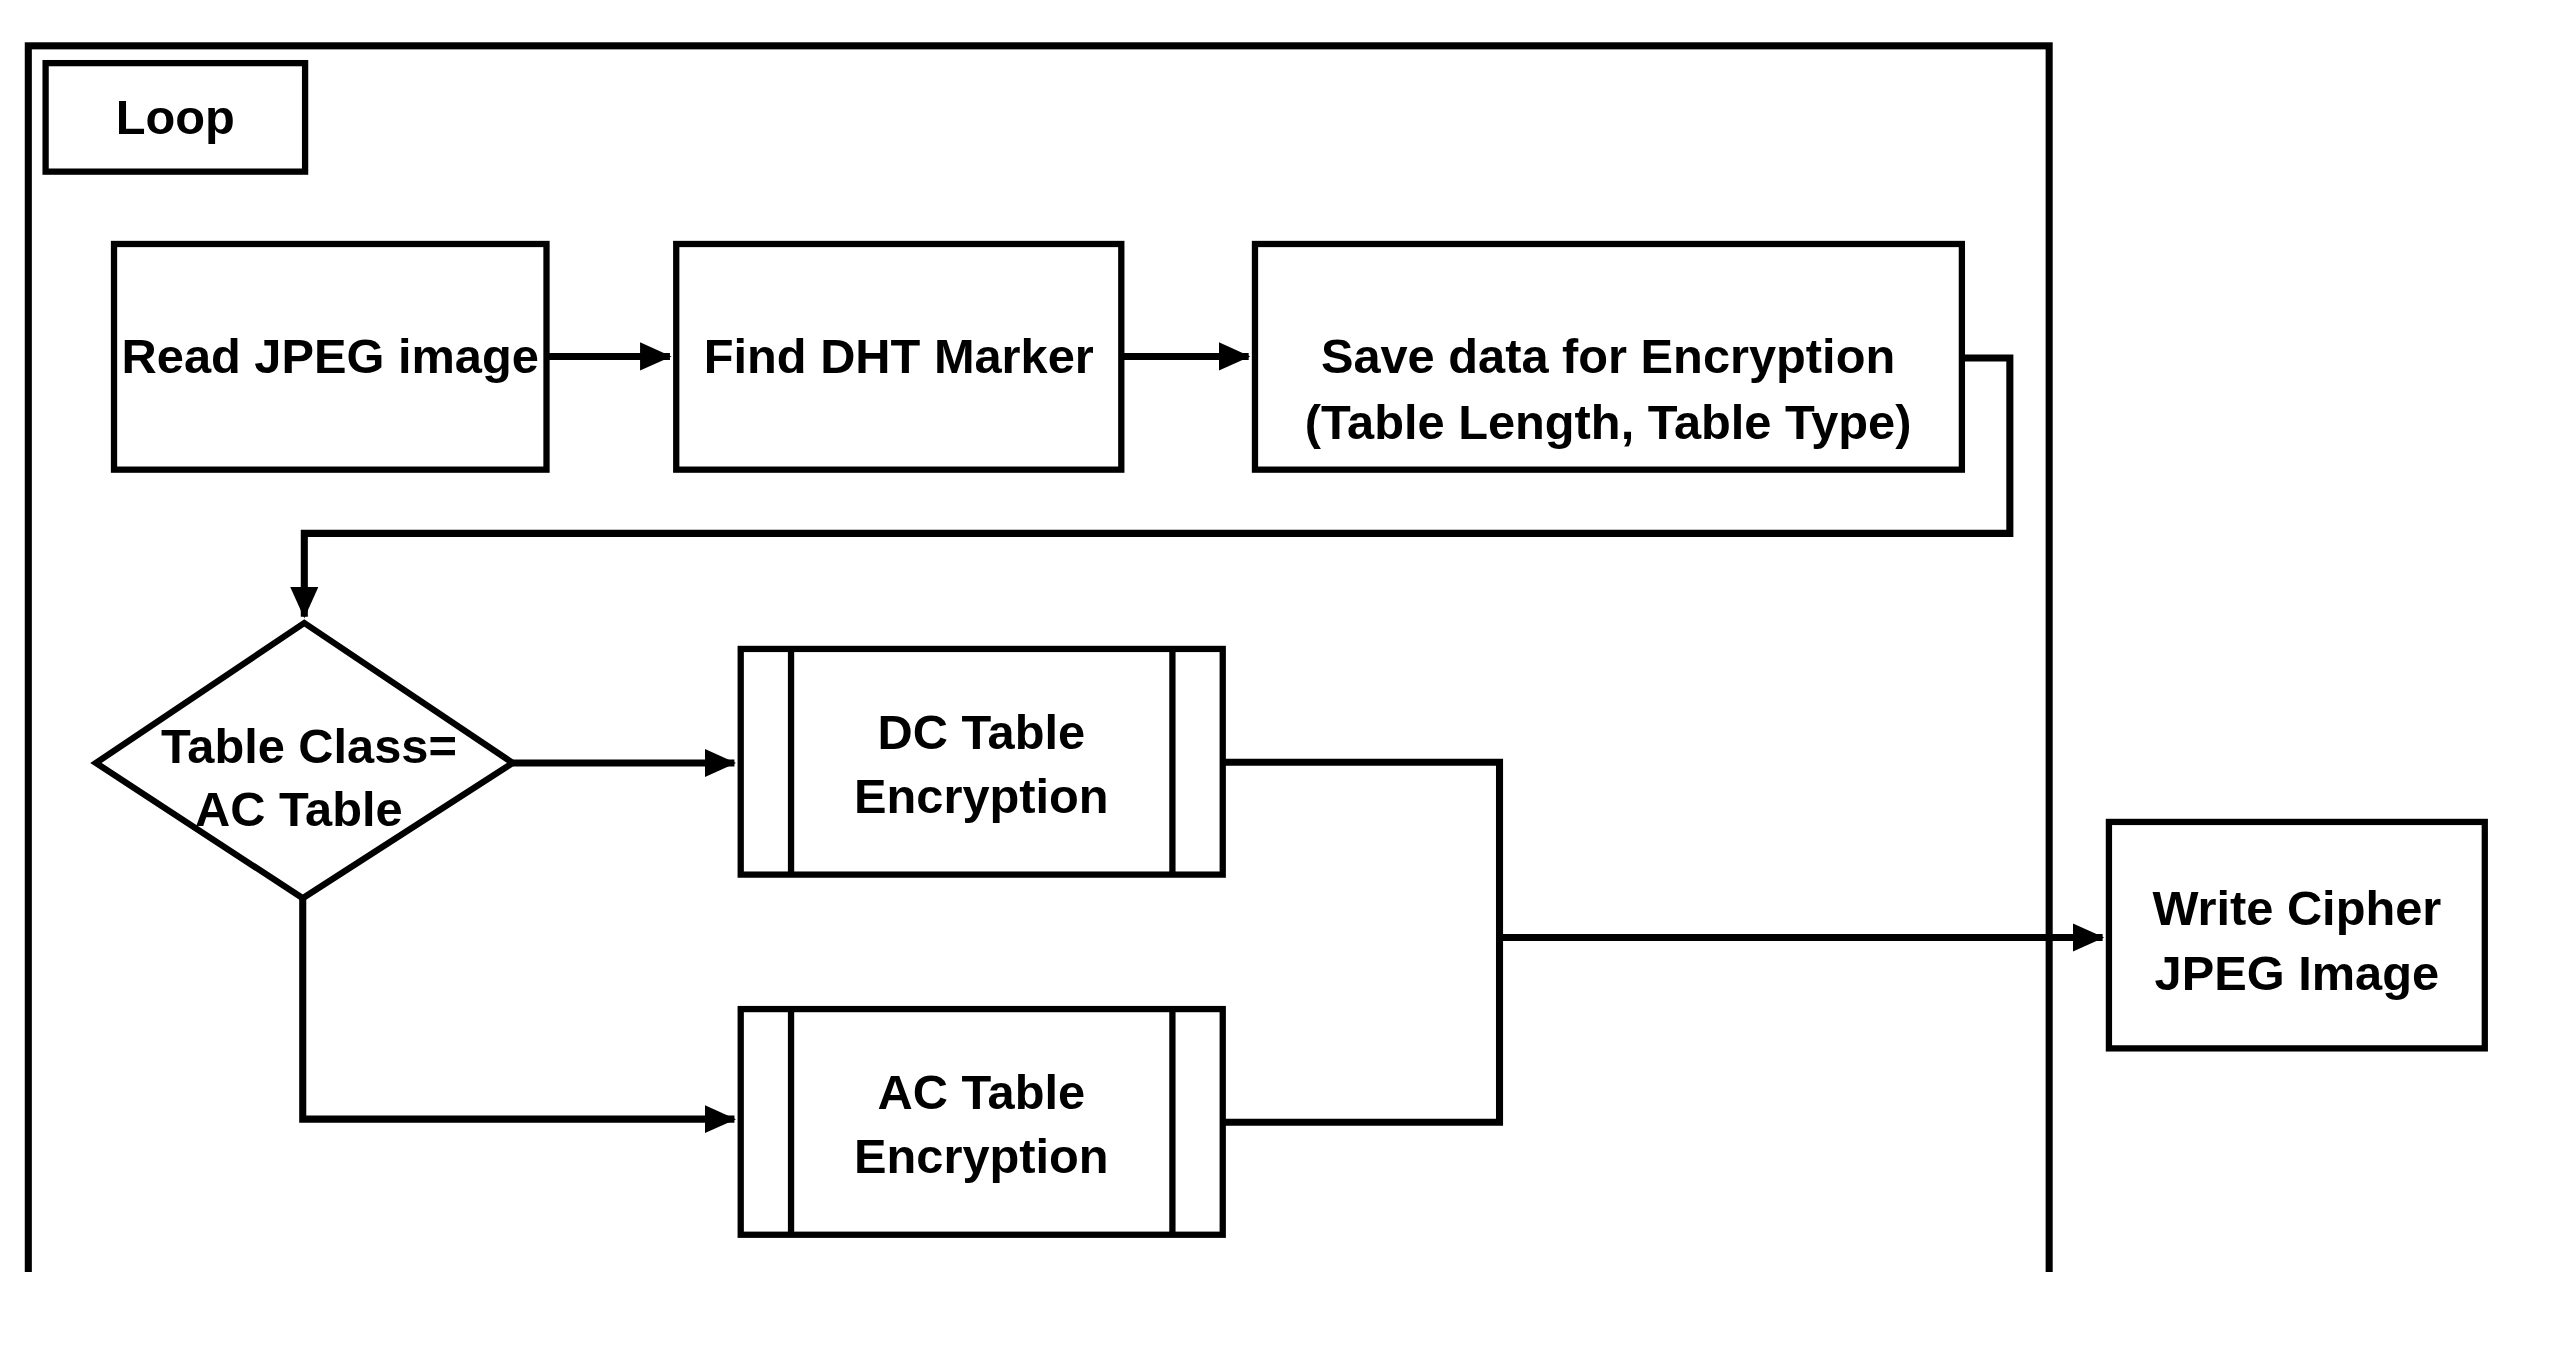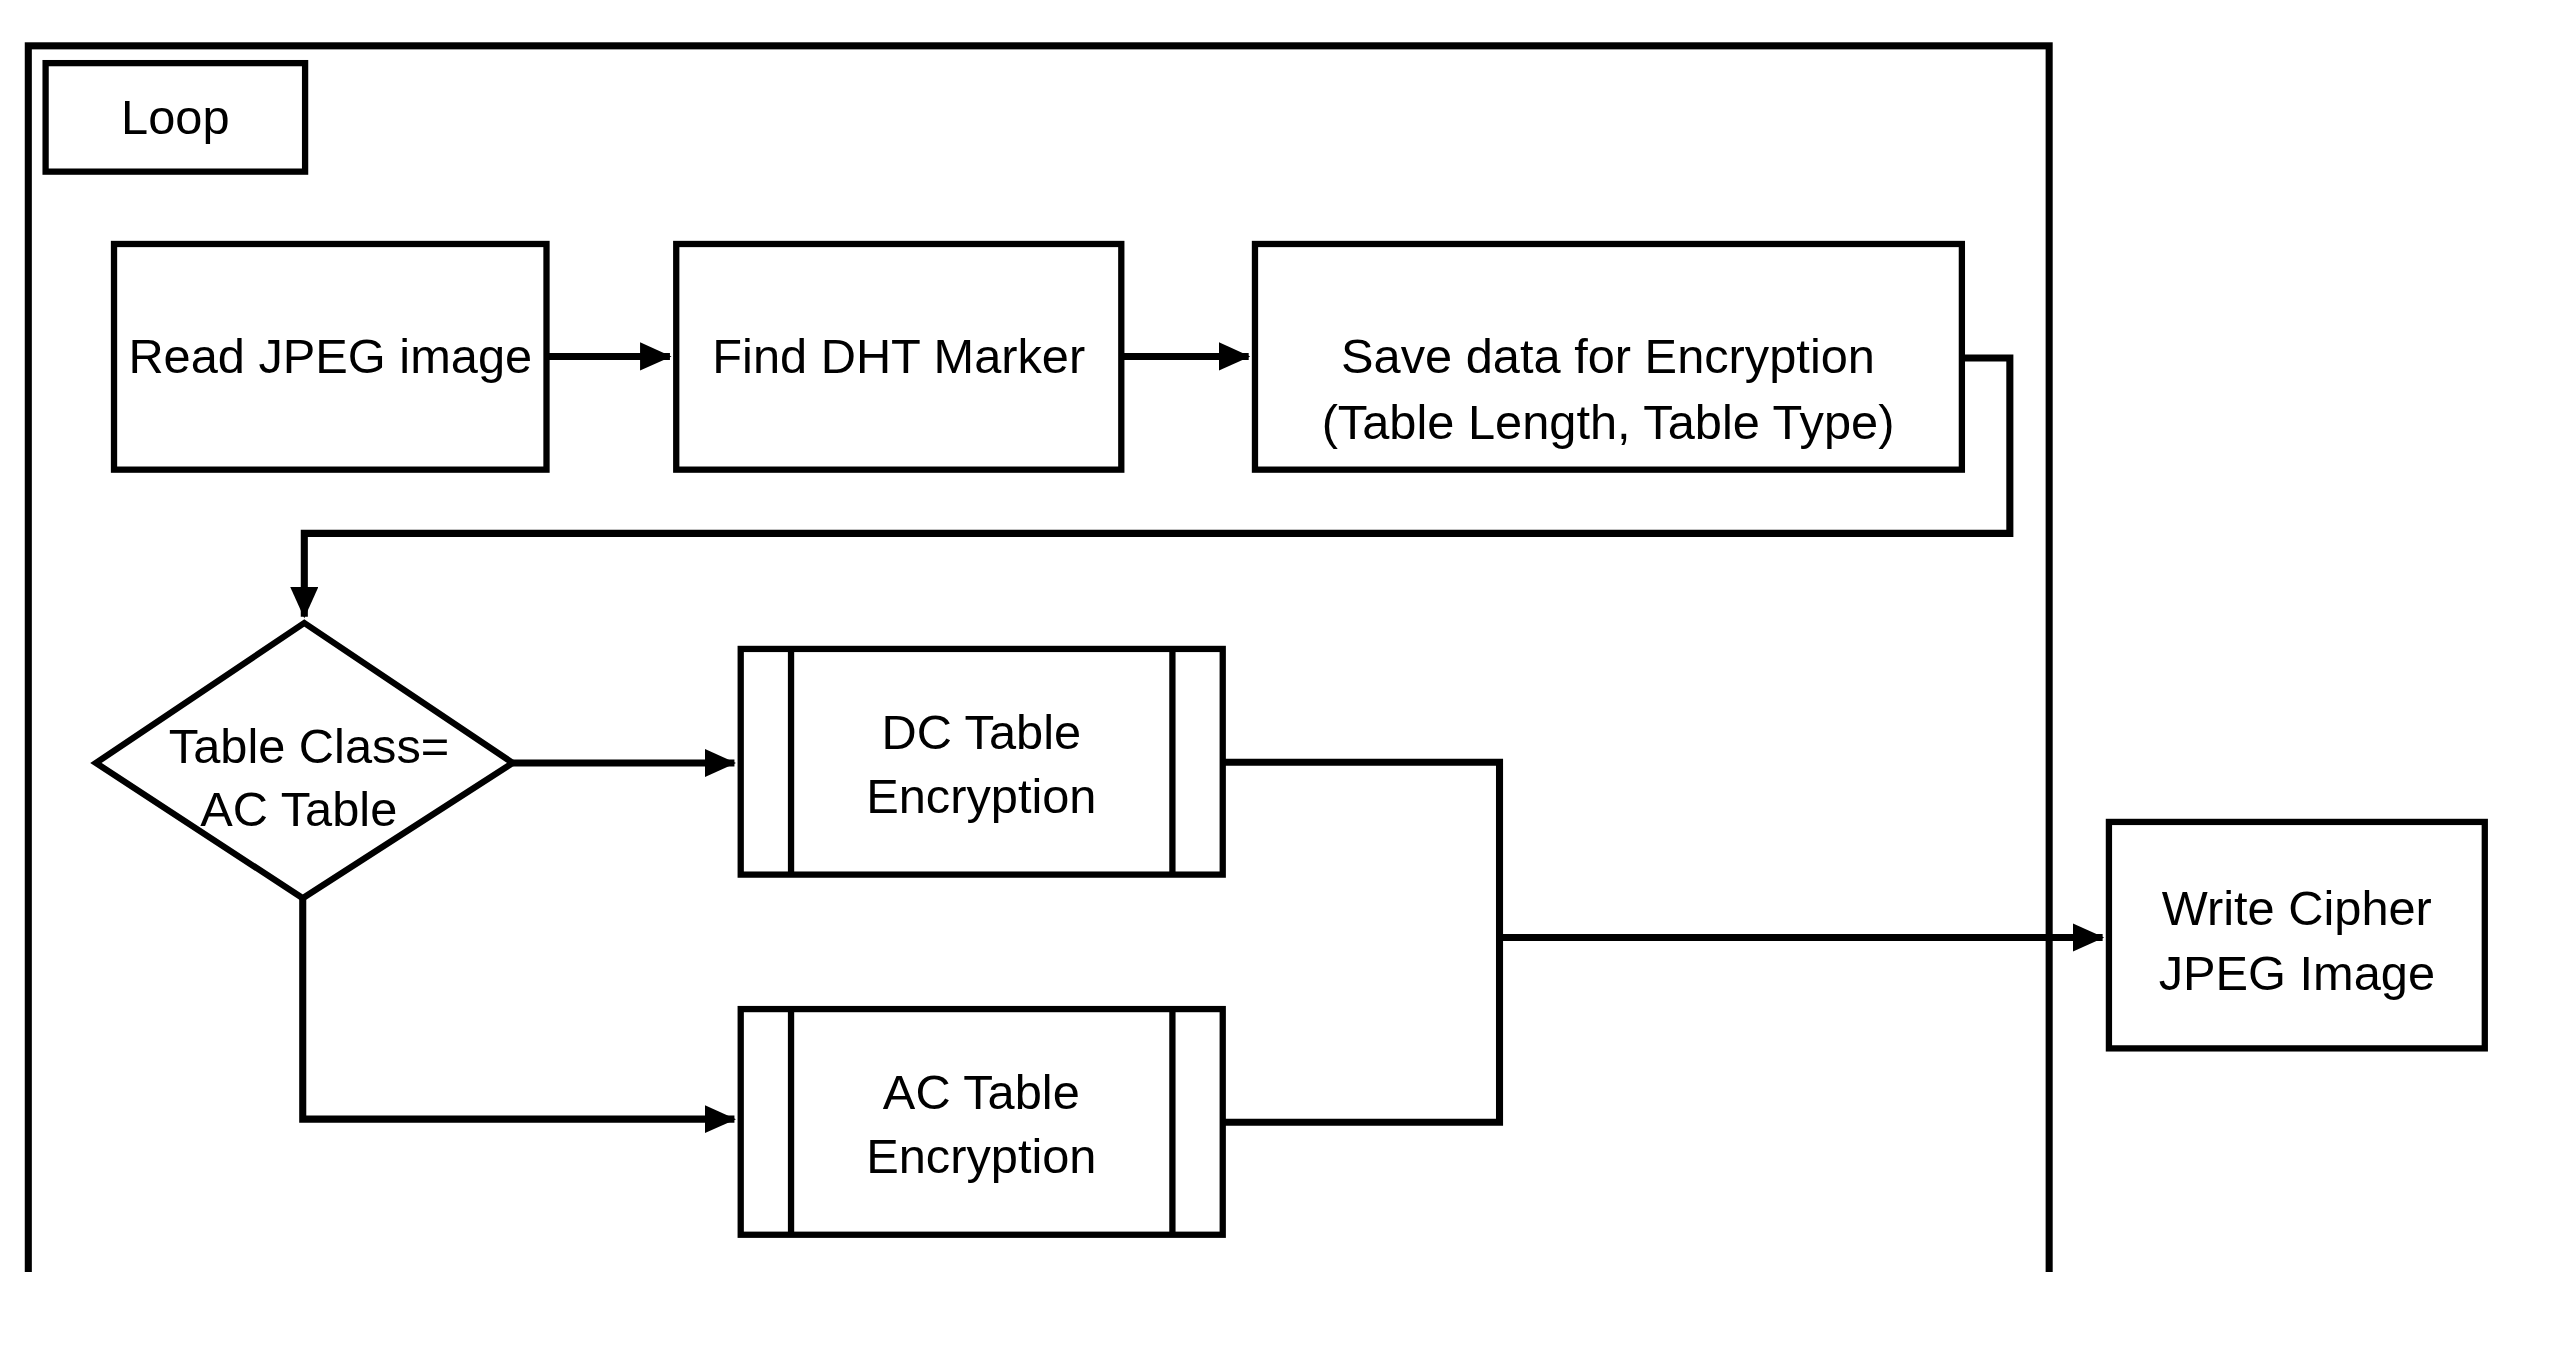--- a/index.html
+++ b/index.html
@@ -7,20 +7,21 @@
     padding: 0;
     background: #ffffff;
   }
   .canvas {
     position: relative;
     width: 2576px;
     height: 1272px;
     background: #ffffff;
     font-family: "Liberation Sans", sans-serif;
     overflow: hidden;
+    font-weight: bold;
   }
   svg {
     display: block;
   }
   .shape {
     fill: #ffffff;
     stroke: #000000;
     stroke-width: 8;
   }
   .outer {

